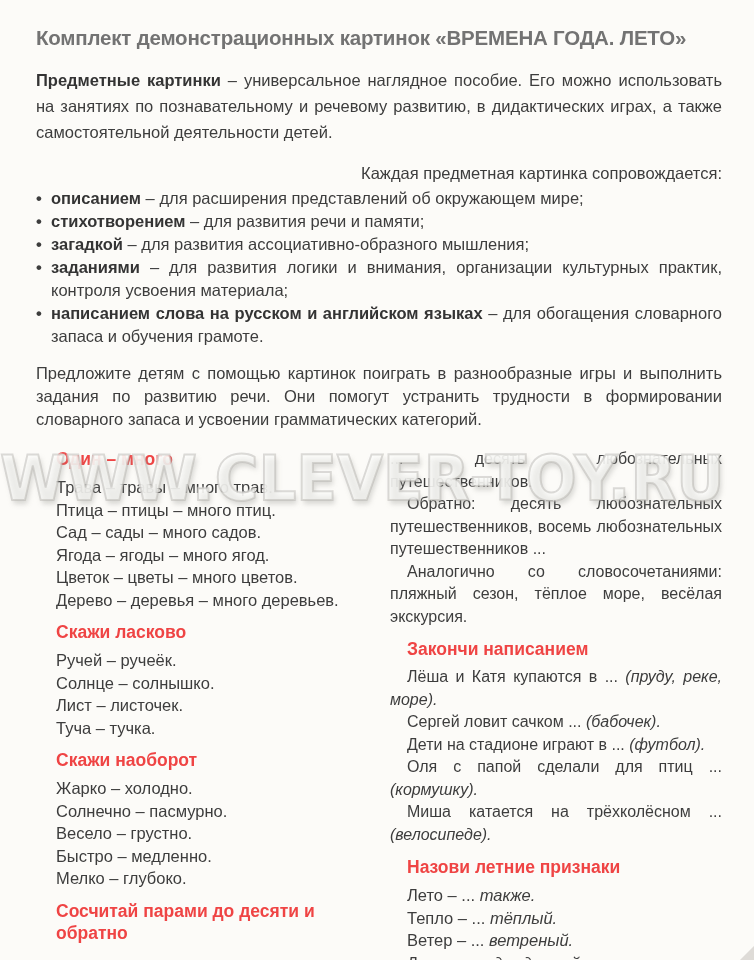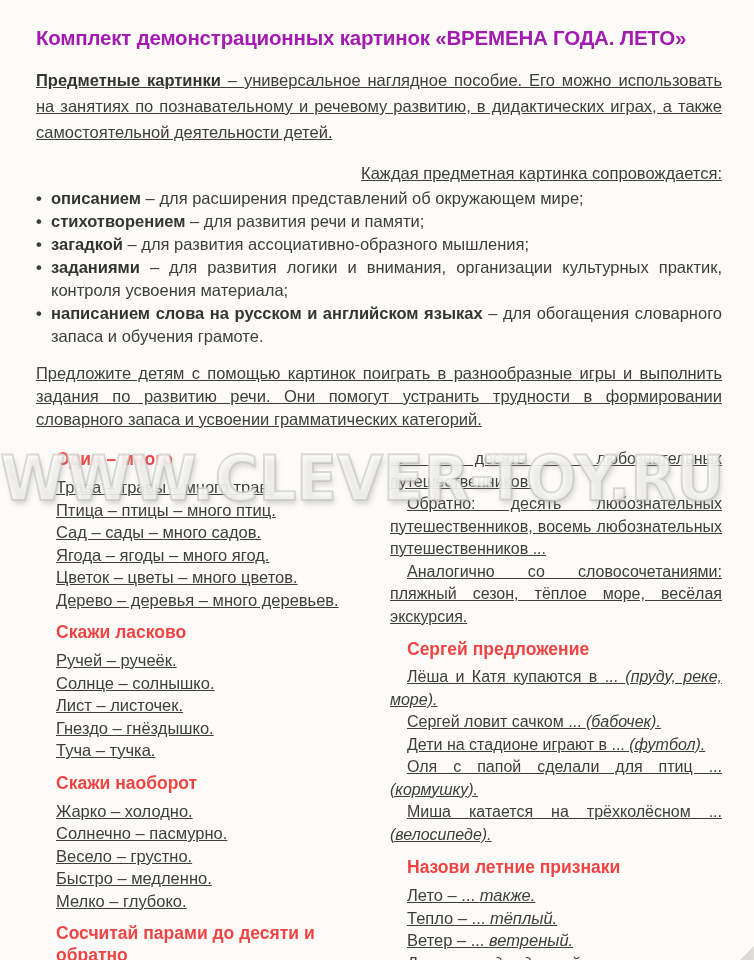--- a/index.html
+++ b/index.html
@@ -14,26 +14,26 @@
     background: #fcfbf8;
     overflow: hidden;
     font-family: "Liberation Sans", "DejaVu Sans", sans-serif;
     color: #3d3d3d;
     box-sizing: border-box;
     padding: 26px 32px 0 36px;
   }
   .title {
     font-size: 20.5px;
     font-weight: 700;
-    color: #a21caf;
+    color: #737373;
     margin: 0 0 17px 0;
     letter-spacing: -0.2px;
     white-space: nowrap;
   }
-  p { margin: 0; text-decoration: underline; }
+  p { margin: 0; }
   .body-text {
     font-size: 16.5px;
     line-height: 23px;
     text-align: justify;
   }
   .intro { line-height: 26px; margin-bottom: 17px; }
   .intro b, .feature-item b { font-weight: 700; color: #343434; }
   .features-lead { margin-bottom: 2px; text-align: right; }
   ul.features {
     list-style: none;
@@ -147,21 +147,20 @@
         <p class="line">Ягода – ягоды – много ягод.</p>
         <p class="line">Цветок – цветы – много цветов.</p>
         <p class="line">Дерево – деревья – много деревьев.</p>
       </div>
 
       <div class="section indent-block">
         <h2 class="section-heading">Скажи ласково</h2>
         <p class="line">Ручей – ручеёк.</p>
         <p class="line">Солнце – солнышко.</p>
         <p class="line">Лист – листочек.</p>
-        <p class="line">Гнездо – гнёздышко.</p>
         <p class="line">Туча – тучка.</p>
       </div>
 
       <div class="section indent-block">
         <h2 class="section-heading">Скажи наоборот</h2>
         <p class="line">Жарко – холодно.</p>
         <p class="line">Солнечно – пасмурно.</p>
         <p class="line">Весело – грустно.</p>
         <p class="line">Быстро – медленно.</p>
         <p class="line">Мелко – глубоко.</p>
@@ -176,21 +175,21 @@
 
     <div class="col col-right">
 
       <div class="section">
         <p class="para">... десять любознательных путешественников.</p>
         <p class="para fl-indent">Обратно: десять любознательных путешественников, восемь любознательных путешественников ...</p>
         <p class="para fl-indent">Аналогично со словосочетаниями: пляжный сезон, тёплое море, весёлая экскурсия.</p>
       </div>
 
       <div class="section">
-        <h2 class="section-heading indent-block">Сергей предложение</h2>
+        <h2 class="section-heading indent-block">Закончи написанием</h2>
         <p class="para fl-indent"><span>Лёша и Катя купаются в ... </span><span class="answer">(пруду, реке, море).</span></p>
         <p class="para fl-indent"><span>Сергей ловит сачком ... </span><span class="answer">(бабочек).</span></p>
         <p class="para fl-indent"><span>Дети на стадионе играют в ... </span><span class="answer">(футбол).</span></p>
         <p class="para fl-indent"><span>Оля с папой сделали для птиц ... </span><span class="answer">(кормушку).</span></p>
         <p class="para fl-indent"><span>Миша катается на трёхколёсном ... </span><span class="answer">(велосипеде).</span></p>
       </div>
 
       <div class="section indent-block">
         <h2 class="section-heading">Назови летние признаки</h2>
         <p class="line"><span>Лето – ... </span><span class="answer">также.</span></p>

